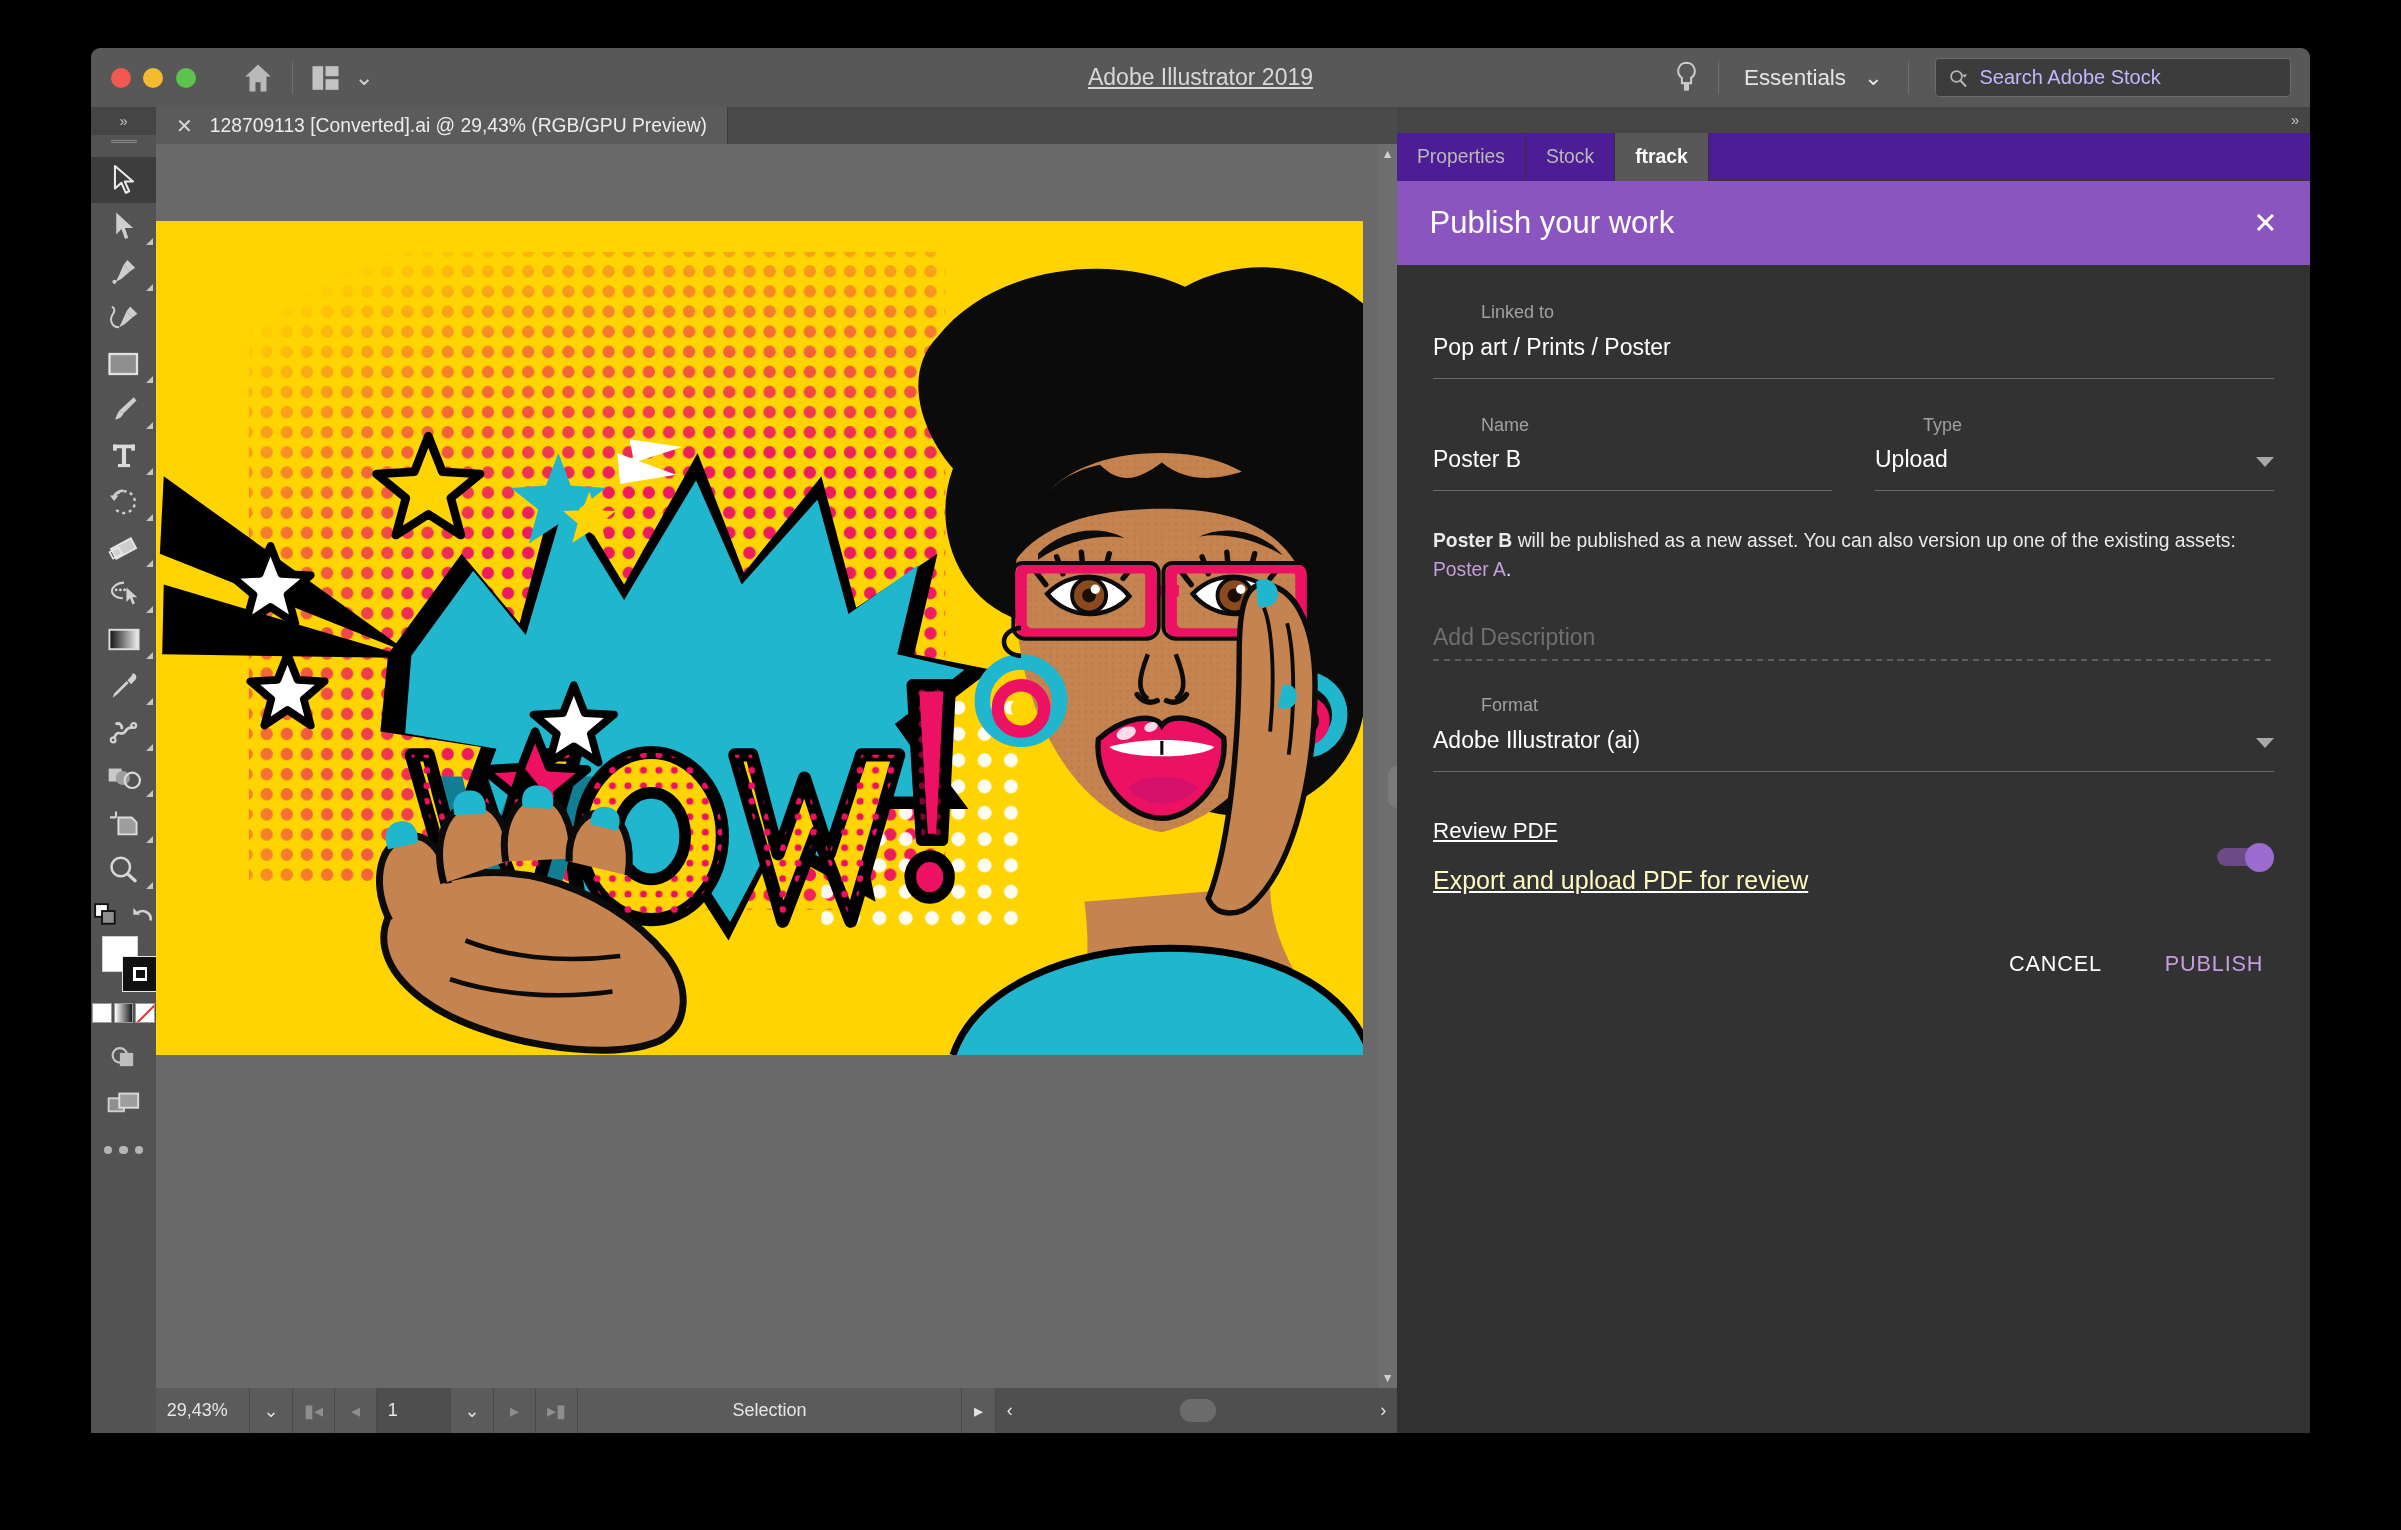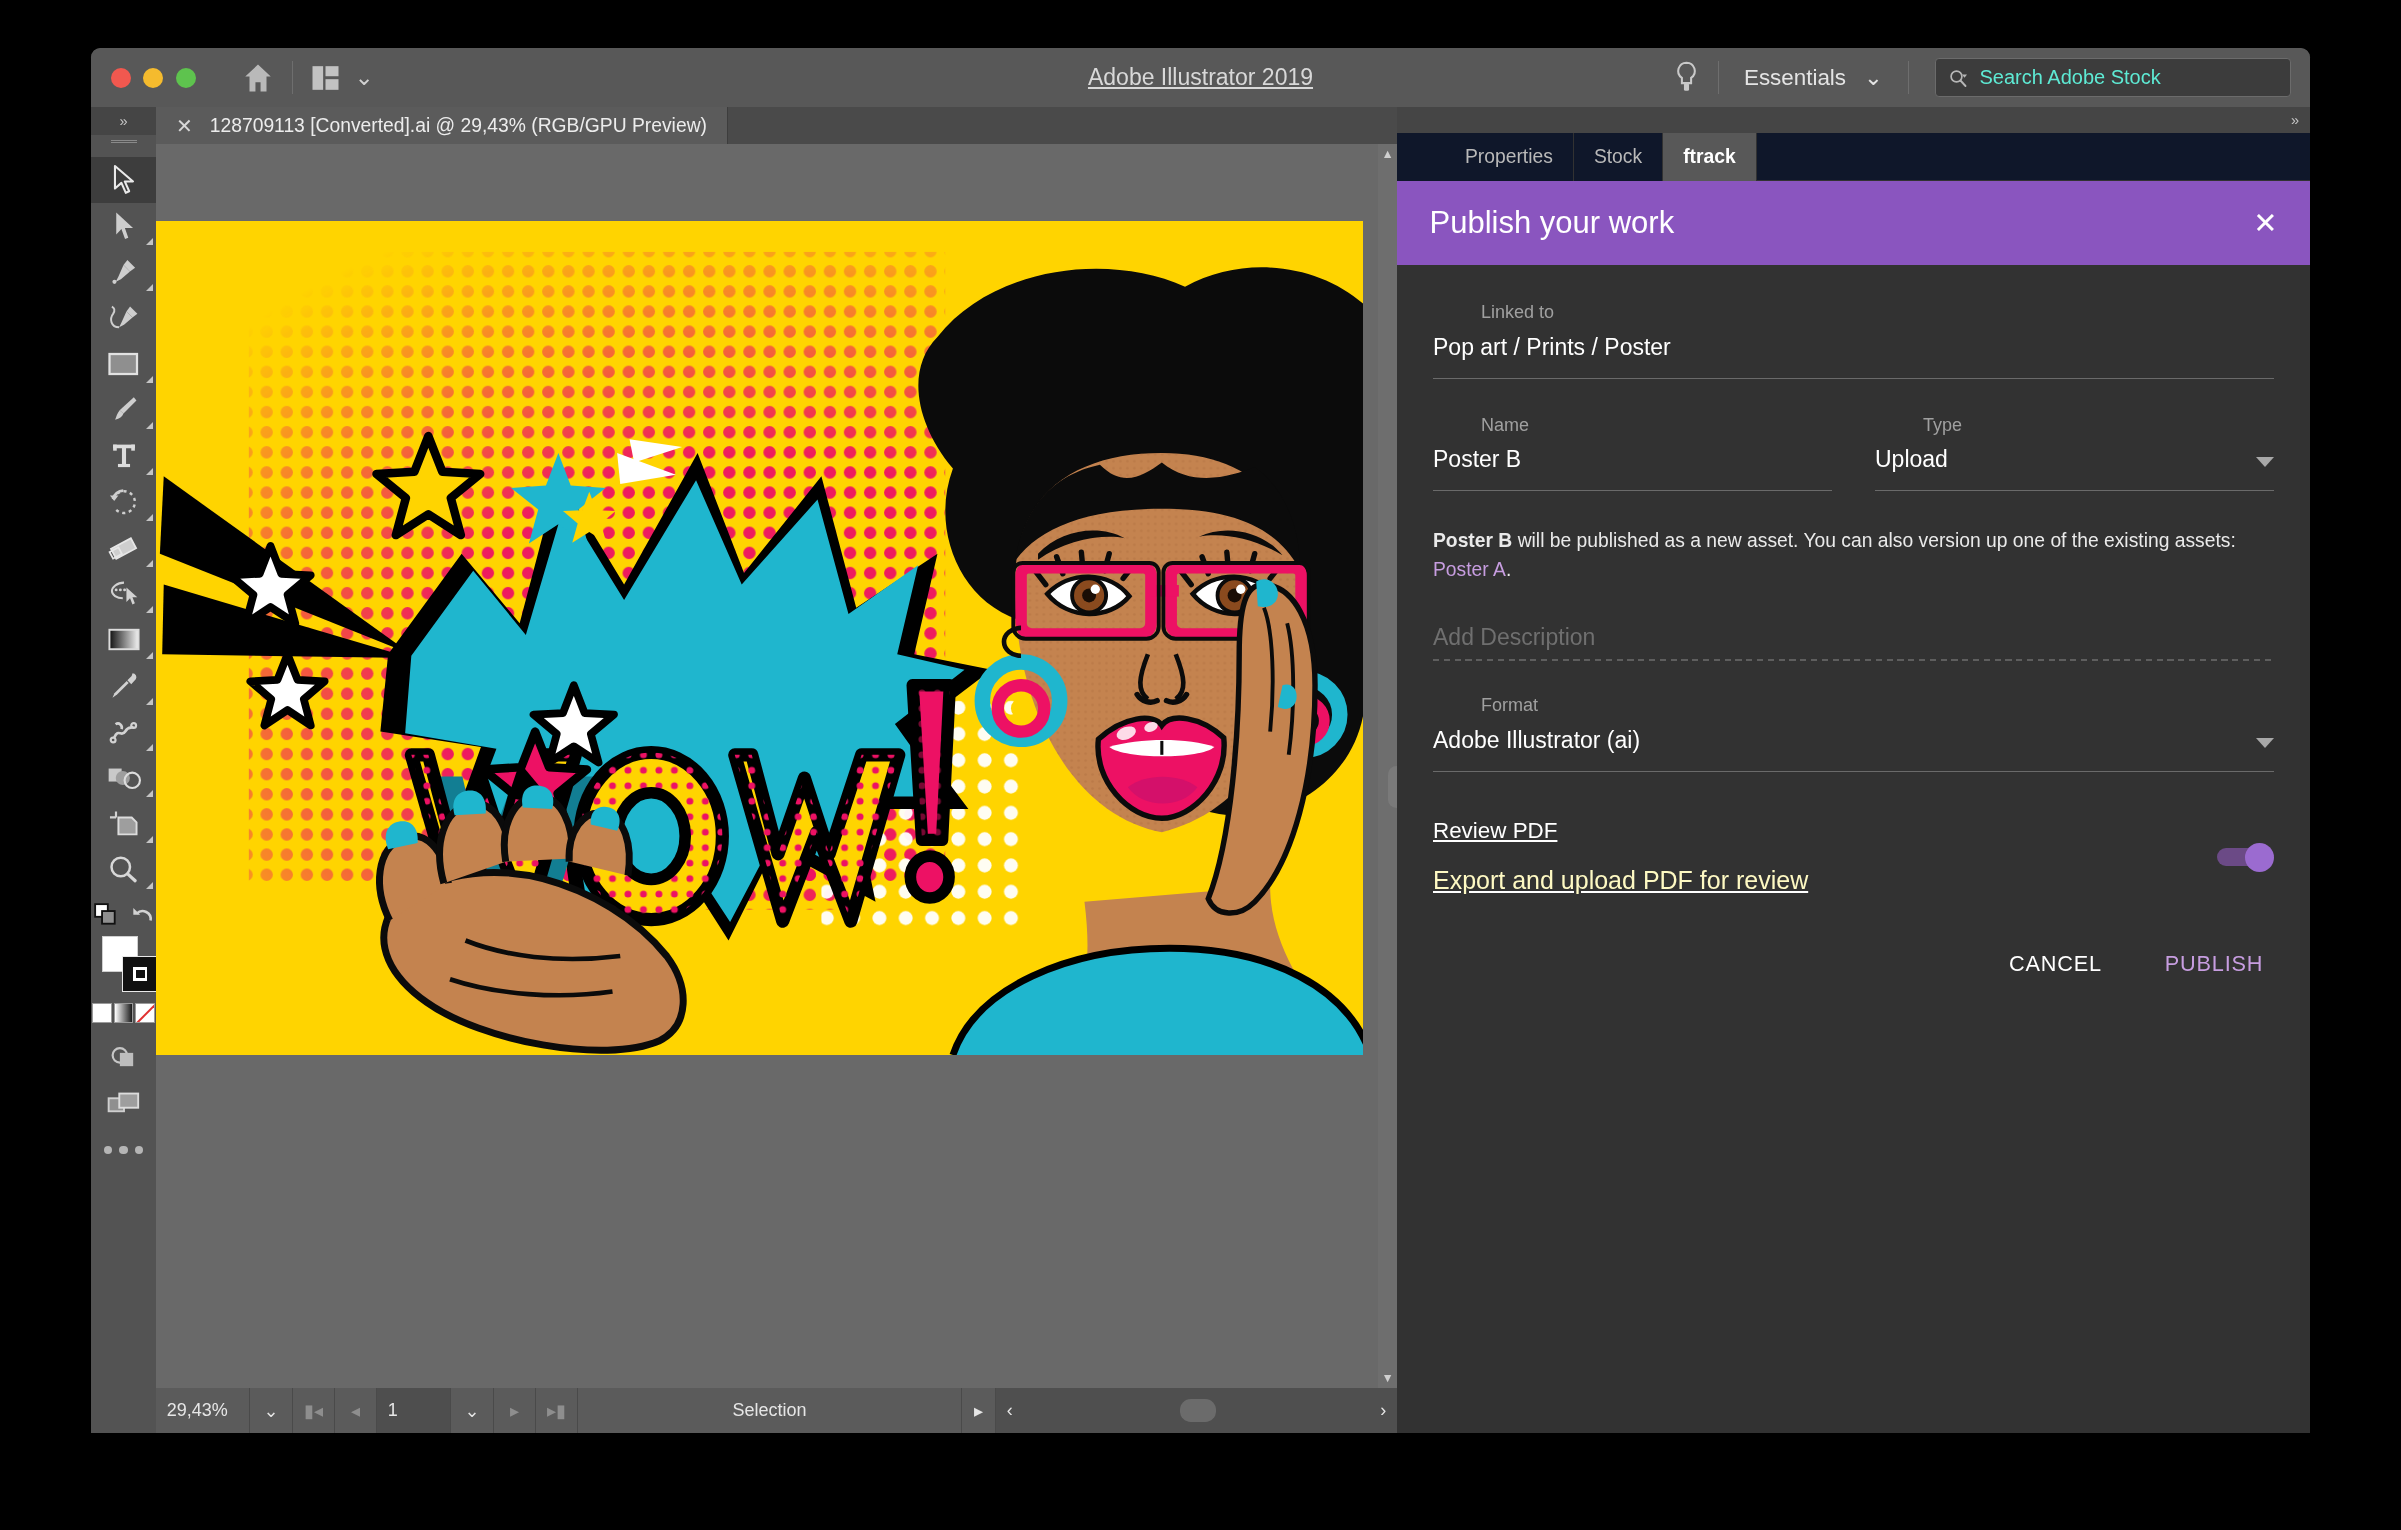--- a/index.html
+++ b/index.html
@@ -47,21 +47,21 @@
   .bulb-btn { width: 40px; height: 40px; display: flex; align-items: center; justify-content: center; }
   .workspace-btn {
     display: flex; align-items: center; gap: 18px;
     font-size: 22.4px; color: #e4e4e4; padding: 0 14px;
   }
   .stock-search {
     margin-left: 15.5px; width: 356px; height: 39px;
     background: #3c3c3c; border: 0.8px solid #6b6b6b; border-radius: 3.9px;
     display: flex; align-items: center; padding: 0 10.8px; gap: 9.3px;
   }
-  .stock-search .ph { font-size: 20px; color: #5eead4; }
+  .stock-search .ph { font-size: 20px; color: #c4b5fd; }
 
   
   .body-row { display: flex; height: 1326px; }
 
   
   .toolcol { width: 65px; background: #535353; display: flex; flex-direction: column; }
   .tool-collapse {
     height: 28px; background: #454545; color: #c6c6c6;
     font-size: 14.7px; display: flex; align-items: center; justify-content: center;
   }
@@ -131,21 +131,21 @@
   .sb-play { width: 34px; }
   .sb-hscroll { flex: 1.05; position: relative; background: #4f4f4f;
     display: flex; align-items: center; justify-content: space-between; padding: 0 10.8px; }
   .sb-hscroll .thumb { position: absolute; left: 46%; width: 36px; height: 23px;
     background: #6b6b6b; border-radius: 10.8px; }
 
   
   .rightpanel { width: 913px; background: #323232; display: flex; flex-direction: column; }
   .rp-top { height: 26px; background: #454545; display: flex; align-items: center;
     justify-content: flex-end; padding-right: 10.8px; color: #c6c6c6; font-size: 14.7px; }
-  .rp-tabs { height: 48px; background: #0f172a; display: flex; align-items: stretch; padding-left: 48px; }
+  .rp-tabs { height: 48px; background: #4c1d95; display: flex; align-items: stretch; }
   .rp-tab { display: flex; align-items: center; padding: 0 20px; font-size: 19.3px;
     color: #b9b9b9; border-right: 0.8px solid #323232; }
   .rp-tab.active { background: #585858; color: #fff; font-weight: bold; }
   .rp-tabfill { flex: 1; border-bottom: 0.8px solid #323232; }
 
   .pub-header {
     height: 84px; background: #8a55bf; display: flex; align-items: center;
     justify-content: space-between; padding: 0 32.5px;
   }
   .pub-title { font-size: 31px; color: #fff; }

